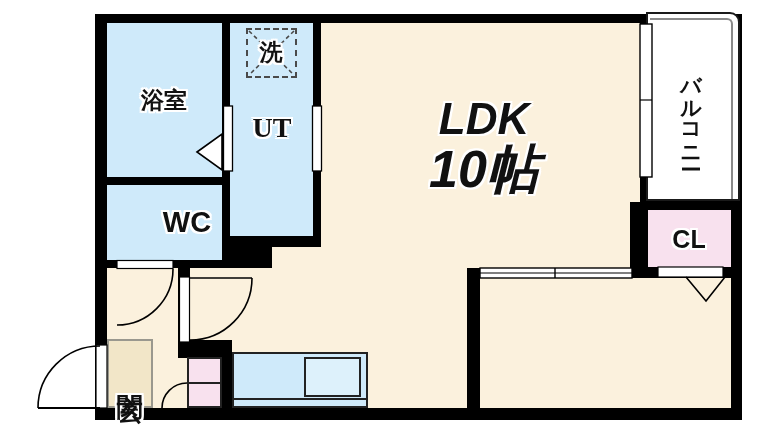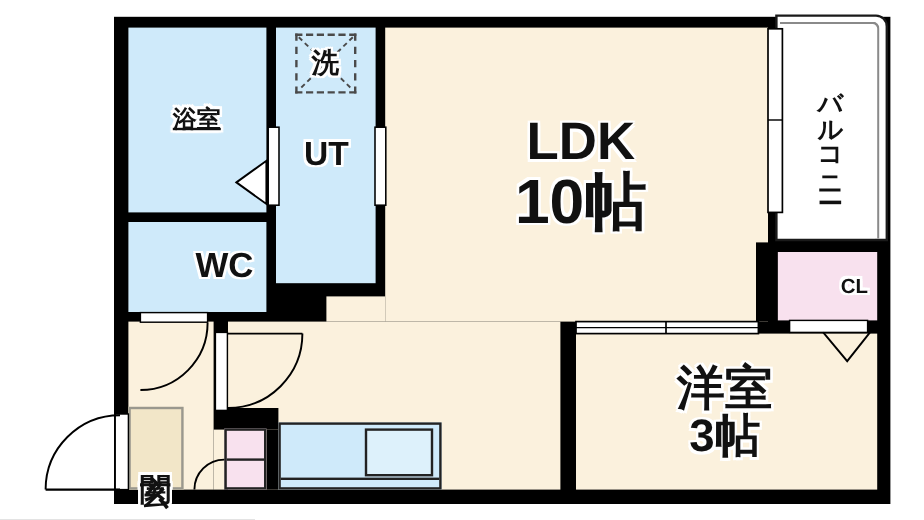--- a/index.html
+++ b/index.html
@@ -112,29 +112,25 @@
     <path d="M252,278 A62,62 0 0 1 190,340" fill="none" stroke="#000" stroke-width="1.6"></path>
     <path d="M38,408 L100,408" stroke="#000" stroke-width="1.8"></path>
     <path d="M38,408 A62,62 0 0 1 100,346" fill="none" stroke="#000" stroke-width="1.6"></path>
     <path d="M162,408 A25,25 0 0 1 187,383" fill="none" stroke="#000" stroke-width="1.6"></path>
 
     <polygon points="197,152 222,134 222,170" fill="#fff" stroke="#000" stroke-width="1.6"></polygon>
 
     <polyline points="686,277 706,301 725,277" fill="none" stroke="#000" stroke-width="1.6"></polyline>
   </svg>
 
-  <div class="label" style="left:164px;top:100px;font-size:20px;text-decoration:underline;">浴室</div>
+  <div class="label" style="left:164px;top:100px;font-size:23px;">浴室</div>
   <div class="label" style="left:271px;top:52px;font-size:23px;">洗</div>
-  <div class="label" style="left:272px;top:128px;font-size:28px;">UT</div>
+  <div class="label" style="left:272px;top:128px;font-size:28px;font-family:Liberation Serif, serif;">UT</div>
   <div class="label" style="left:164px;top:222px;font-size:29px;margin-left:23px;">WC</div>
-  <div class="label" style="left:484px;top:146px;font-size:44px;">
+  <div class="label" style="left:484px;top:146px;font-size:44px;font-style:italic;">
     <div>LDK</div>
     <div style="font-size:52px;">10帖</div>
   </div>
   <div class="label vert" style="left:678px;top:44px;width:26px;height:132px;font-size:21px;transform:none;">バルコニー</div>
-  <div class="label" style="left:689px;top:239px;font-size:17px;padding-left:46px;">CL</div>
-  <div class="label" style="left:604px;top:344px;font-size:40px;">
-    <div>洋室</div>
-    <div style="font-size:38px;">3帖</div>
-  </div>
+  <div class="label" style="left:689px;top:239px;font-size:25px;">CL</div>
   <div class="label vert" style="left:116px;top:343px;width:27px;height:64px;font-size:26px;transform:none;">玄関</div>
 
 </div>
 
 </body></html>

